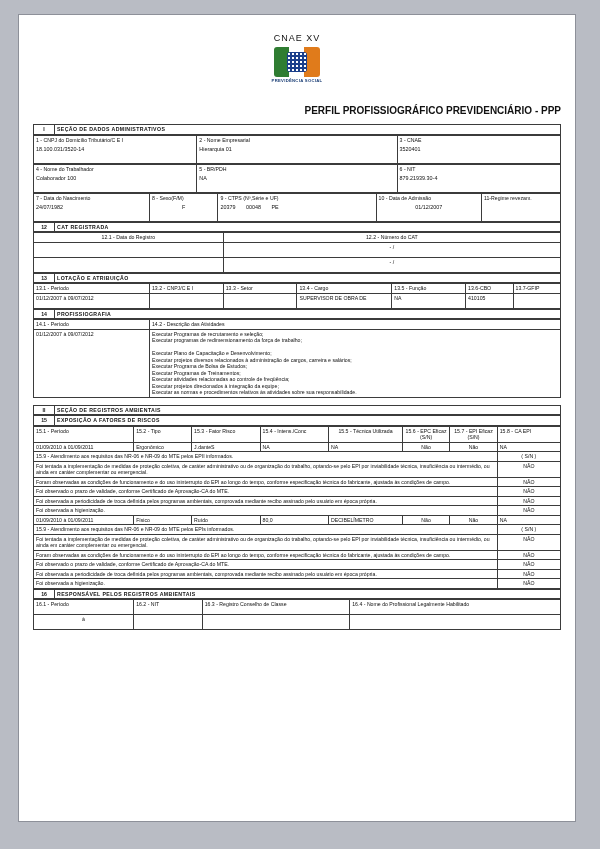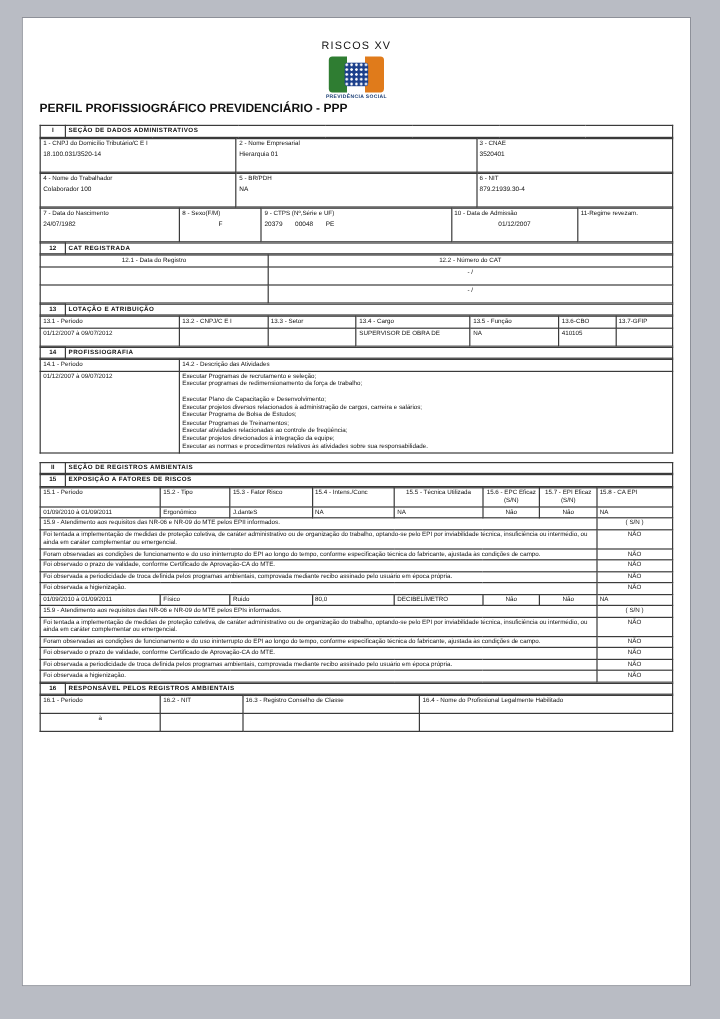--- a/index.html
+++ b/index.html
@@ -6,21 +6,21 @@
   body{font-family:"Liberation Sans", sans-serif;}
   .page{width:600px;height:849px;background:#b9bcc4;box-sizing:border-box;padding:0;position:relative;overflow:hidden;}
   .sheet{position:absolute;left:18px;top:14px;width:558px;height:808px;background:#ffffff;border:1px solid #8d9099;box-sizing:border-box;padding:12px 14px;}
   .anexo{text-align:center;font-size:9px;letter-spacing:1px;margin:6px 0 4px 0;color:#111;}
   .logo-wrap{display:flex;flex-direction:column;align-items:center;justify-content:center;margin:2px 0 2px 0;}
   .logo{width:46px;height:30px;position:relative;}
   .logo .bar{position:absolute;top:0;left:0;width:46px;height:30px;border-radius:3px;background:linear-gradient(90deg,#2f7d32 0 33%, #ffffff 33% 66%, #e07b1b 66% 100%);}
   .logo .dots{position:absolute;left:13px;top:5px;width:20px;height:20px;background:#1b3f8b;border-radius:3px;
     background-image:radial-gradient(#fff 1px, transparent 1.2px);background-size:4px 4px;}
   .logo-cap{font-size:4.2px;letter-spacing:.3px;color:#173b73;margin-top:1px;font-weight:bold;}
-  .title{text-align:left;font-size:10px;font-weight:bold;margin:2px 0 8px 0;color:#111;}
+  .title{text-align:right;font-size:10px;font-weight:bold;margin:22px 0 8px 0;color:#111;}
 
   table.t{border-collapse:collapse;width:100%;table-layout:fixed;}
   table.t td{border:1px solid #3b3b3b;vertical-align:top;padding:1px 2px;font-size:5.2px;color:#111;line-height:1.25;}
   .sec{background:#fff;font-weight:bold;font-size:6px;letter-spacing:.4px;}
   .secnum{text-align:center;font-weight:bold;font-size:6px;width:16px;}
   .val{font-size:5.4px;padding-top:3px;}
   .hcenter{text-align:center;}
   .h30{height:28px;}
   .h16{height:15px;}
   .acts{font-size:4.6px;line-height:1.5;padding:2px 3px;}
@@ -28,21 +28,21 @@
   .ctr{text-align:center;}
   .mid{vertical-align:middle;}
   .risk td{font-size:4.8px;}
 </style>
 </head>
 <body>
 
 <div class="page">
   <div class="sheet">
 
-    <div class="anexo">RISCOS XV</div>
+    <div class="anexo">CNAE XV</div>
 
     <div class="logo-wrap">
       <div class="logo">
         <div class="bar"></div>
         <div class="dots"></div>
       </div>
       <div class="logo-cap">PREVIDÊNCIA SOCIAL</div>
     </div>
 
     <div class="title">PERFIL PROFISSIOGRÁFICO PREVIDENCIÁRIO - PPP</div>

